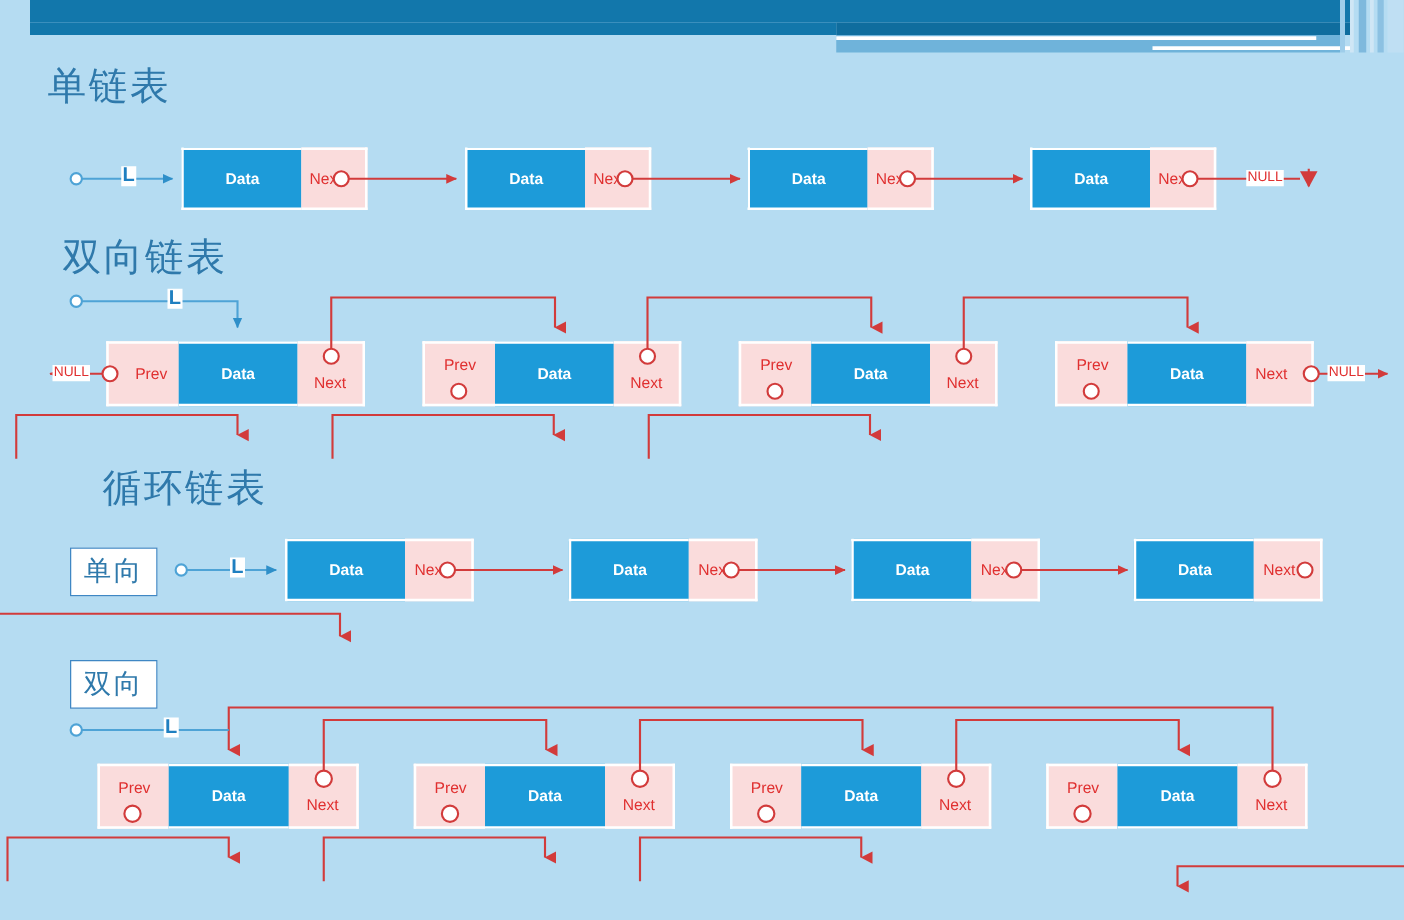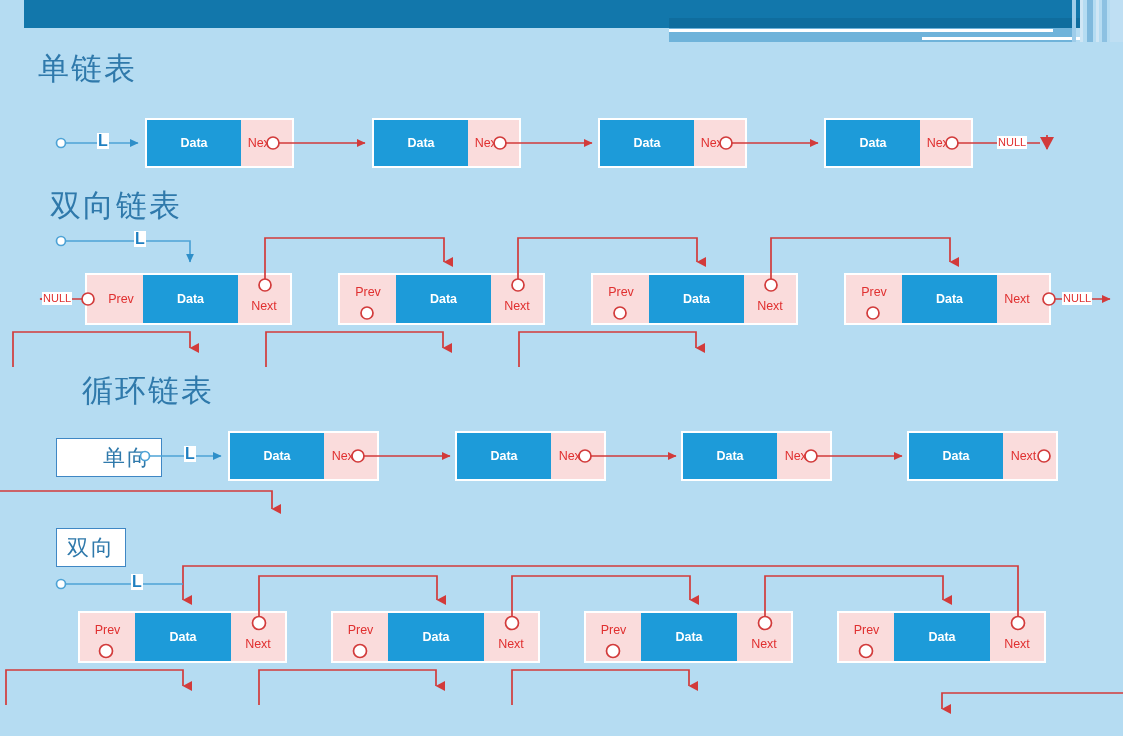--- a/index.html
+++ b/index.html
@@ -94,21 +94,21 @@
     <div class="rb" style="left:1087px;top:0;width:6px;height:42px;background:#7fb9dd;"></div>
     <div class="rb" style="left:1096px;top:0;width:3px;height:42px;background:#cfe6f5;"></div>
     <div class="rb" style="left:1102px;top:0;width:5px;height:42px;background:#8cc1e2;"></div>
     <div class="rb" style="left:1110px;top:0;width:13px;height:42px;background:#bfdff3;"></div>
   </div>
 
   <div class="title" style="left:38px;top:48px;">单链表</div>
   <div class="title" style="left:50px;top:185px;">双向链表</div>
   <div class="title" style="left:38px;top:370px;margin-left:44px;">循环链表</div>
 
-  <div class="tagbox" style="left:56px;top:438px;width:68px;height:37px;padding-left:36px;">单向</div>
+  <div class="tagbox" style="left:56px;top:438px;width:68px;height:37px;">单向</div>
   <div class="tagbox" style="left:56px;top:528px;width:68px;height:37px;">双向</div>
 
   <div class="cell data lead" style="left:145px;top:118px;width:96px;height:50px;">Data</div>
   <div class="cell ptr tail shiftl" style="left:241px;top:118px;width:53px;height:50px;">Next</div>
 
   <div class="cell data lead" style="left:372px;top:118px;width:96px;height:50px;">Data</div>
   <div class="cell ptr tail shiftl" style="left:468px;top:118px;width:53px;height:50px;">Next</div>
 
   <div class="cell data lead" style="left:598px;top:118px;width:96px;height:50px;">Data</div>
   <div class="cell ptr tail shiftl" style="left:694px;top:118px;width:53px;height:50px;">Next</div>

